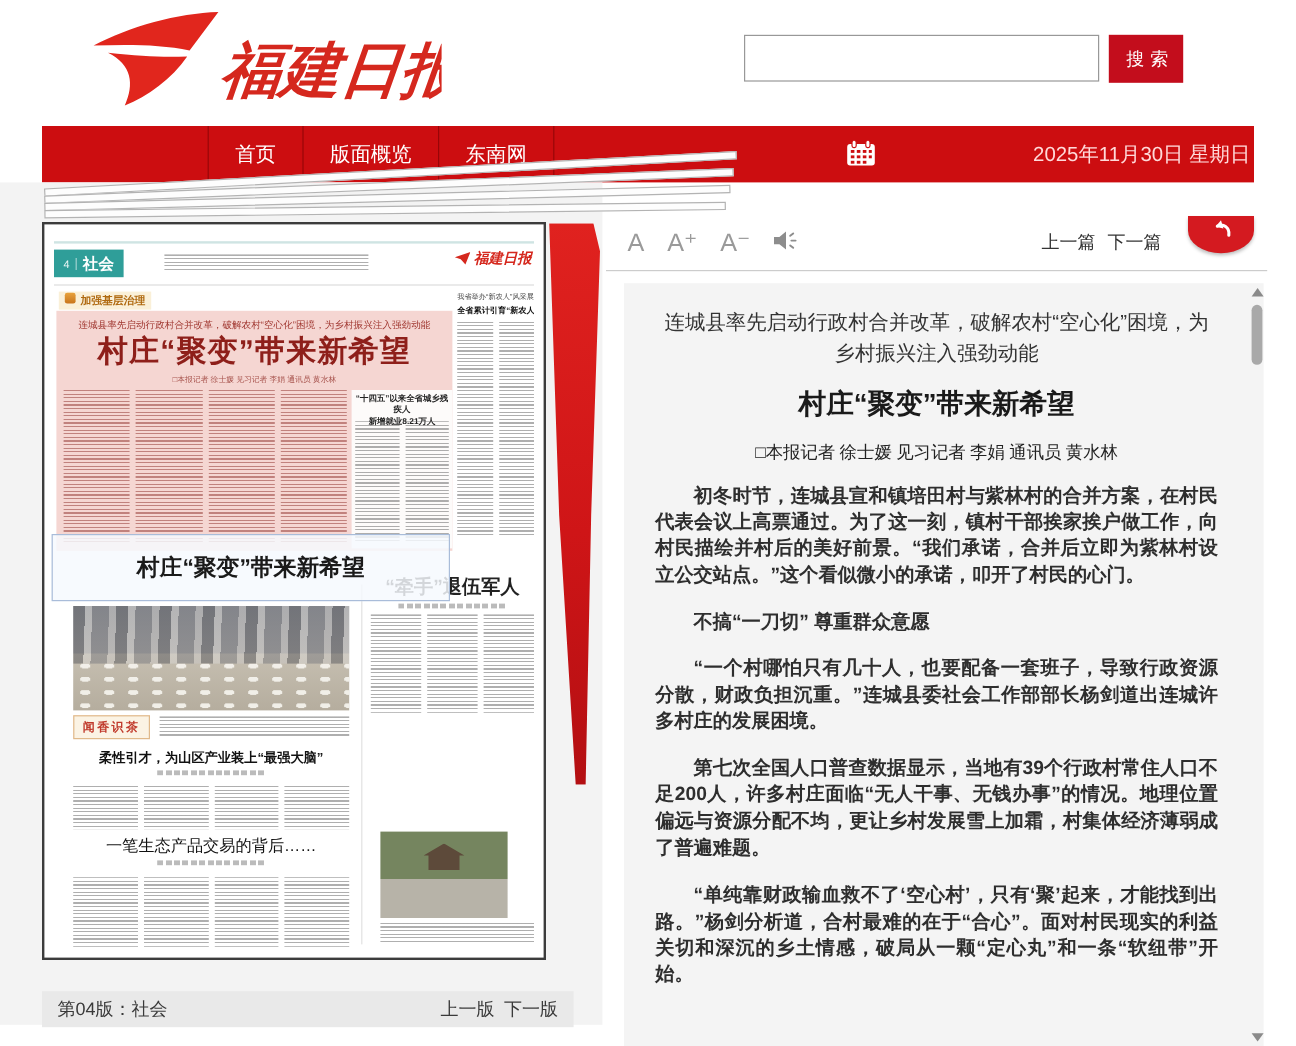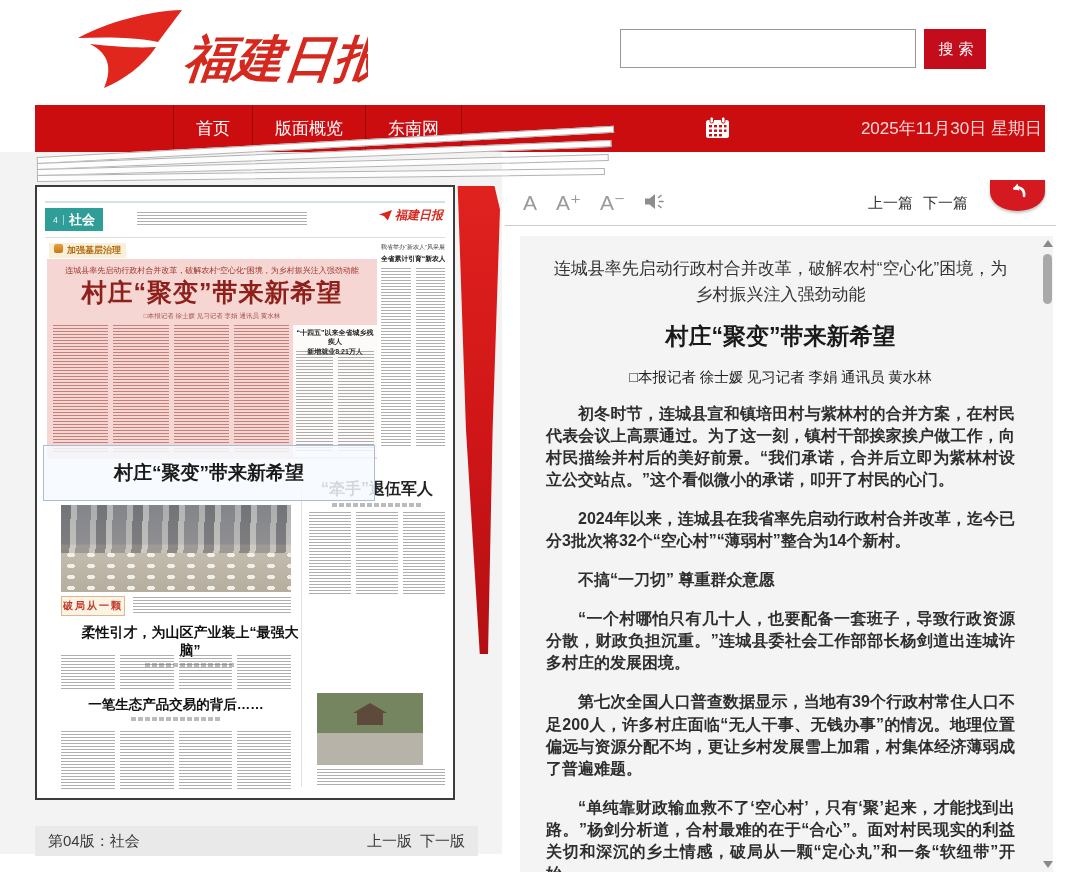--- a/index.html
+++ b/index.html
@@ -57,22 +57,22 @@
   .p-vet { position:absolute; left:272px; top:292px; width:136px; text-align:center; }
   .p-vet .h, .p-sun .h { font-size:16px; font-weight:bold; color:#222; }
   .p-sun { position:absolute; left:272px; top:398px; width:136px; text-align:center; }
 
   .p-photo1 { position:absolute; left:24px; top:318px; width:230px; height:87px;
     background:linear-gradient(to bottom,#8f9297 0%,#a7a5a3 45%,#c6bfb1 46%,#b5ad9e 100%); overflow:hidden; }
   .p-photo1 .figs { position:absolute; inset:0 0 45% 0; background:repeating-linear-gradient(92deg,#55565c 0 10px,#d8d6d4 10px 16px,#77787e 16px 30px,#c9c7c6 30px 36px); opacity:.5; }
   .p-photo1 .plates { position:absolute; inset:52% 0 0 0; background-image:radial-gradient(ellipse 6px 3px at 10px 5px, #f4f2ec 70%, transparent 75%); background-size:20px 11px; opacity:.95; }
   .p-capbox { position:absolute; left:24px; top:409px; width:64px; height:20px; border:1px solid #e0b98a; background:#fbf3e4; color:#c0392b; font-size:10px; font-weight:bold; letter-spacing:2px; display:flex; align-items:center; justify-content:center; }
   .p-caplines { position:absolute; left:96px; top:410px; width:158px; height:18px; }
-  .p-talent { position:absolute; left:38px; top:437px; width:230px; text-align:center; font-size:14px; font-weight:bold; color:#111; }
-  .p-eco { position:absolute; left:24px; top:509px; width:230px; text-align:center; font-size:13.5px; font-weight:bold; color:#111; }
+  .p-talent { position:absolute; left:24px; top:437px; width:230px; text-align:center; font-size:11px; font-weight:bold; color:#111; }
+  .p-eco { position:absolute; left:24px; top:509px; width:230px; text-align:center; font-size:13.5px; font-weight:normal; color:#111; }
   .byline-line { height:4px; width:90px; margin:3px auto 0; background:repeating-linear-gradient(to right, rgba(120,120,120,.5) 0 5px, transparent 5px 7px); }
   .p-photo2 { position:absolute; left:280px; top:506px; width:106px; height:72px; background:linear-gradient(to bottom,#75855f 0 55%,#b7b3a8 55% 100%); overflow:hidden; }
   .p-photo2 i { position:absolute; left:36px; top:10px; width:34px; height:22px; background:#5d4a3a; clip-path:polygon(0 45%,50% 0,100% 45%,88% 45%,88% 100%,12% 100%,12% 45%); }
   .p-caplines2 { position:absolute; left:280px; top:582px; width:128px; height:16px; }
   .p-vline { position:absolute; left:264px; top:300px; width:1px; height:300px; background:#e2e2e2; }
 
   .overlay { position:absolute; left:6px; top:258px; width:332px; height:56px; background:rgba(246,249,254,.84); border:1px solid #a9bcd9; z-index:6; display:flex; align-items:center; justify-content:center; font-size:19px; font-weight:bold; color:#1a1a1a; cursor:pointer; }
 
   
   .ribbon { left:454px; top:186px; width:46px; height:468px; z-index:1;
@@ -217,21 +217,21 @@
           <div class="stripes grayink"></div>
           <div class="stripes grayink"></div>
       </div>
     </div>
 
 
     <div class="p-photo1">
       <div class="figs"></div>
       <div class="plates"></div>
     </div>
-    <div class="p-capbox">破局从一颗</div>
+    <div class="p-capbox">闻香识茶</div>
     <div class="p-caplines stripes grayink"></div>
 
     <div class="p-talent">
       <div>柔性引才，为山区产业装上“最强大脑”</div>
       <div class="byline-line"></div>
     </div>
     <div class="cols" style="left:24px; top:468px; width:230px; height:36px;">
       <div class="stripes grayink"></div>
         <div class="stripes grayink"></div>
         <div class="stripes grayink"></div>
@@ -297,21 +297,20 @@
       <path d="M12.5 3.5 L8 9 L14.5 10.5 Z" fill="#fff"></path>
     </svg>
   </div>
 
   <div class="article-box">
     <div class="a-kicker">连城县率先启动行政村合并改革，破解农村“空心化”困境，为乡村振兴注入强劲动能</div>
     <div class="a-title">村庄“聚变”带来新希望</div>
     <div class="a-byline">□本报记者 徐士媛 见习记者 李娟 通讯员 黄水林</div>
     <div>
         <p class="para">初冬时节，连城县宣和镇培田村与紫林村的合并方案，在村民代表会议上高票通过。为了这一刻，镇村干部挨家挨户做工作，向村民描绘并村后的美好前景。“我们承诺，合并后立即为紫林村设立公交站点。”这个看似微小的承诺，叩开了村民的心门。</p>
-        <p class="para">2024年以来，连城县在我省率先启动行政村合并改革，迄今已分3批次将32个“空心村”“薄弱村”整合为14个新村。</p>
         <p class="para">不搞“一刀切” 尊重群众意愿</p>
         <p class="para">“一个村哪怕只有几十人，也要配备一套班子，导致行政资源分散，财政负担沉重。”连城县委社会工作部部长杨剑道出连城许多村庄的发展困境。</p>
         <p class="para">第七次全国人口普查数据显示，当地有39个行政村常住人口不足200人，许多村庄面临“无人干事、无钱办事”的情况。地理位置偏远与资源分配不均，更让乡村发展雪上加霜，村集体经济薄弱成了普遍难题。</p>
         <p class="para">“单纯靠财政输血救不了‘空心村’，只有‘聚’起来，才能找到出路。”杨剑分析道，合村最难的在于“合心”。面对村民现实的利益关切和深沉的乡土情感，破局从一颗“定心丸”和一条“软纽带”开始。</p>
       </div>
   </div>
 
   <div class="scrollbar">
     <div class="sb-up"></div>
     <div class="sb-thumb"></div>

